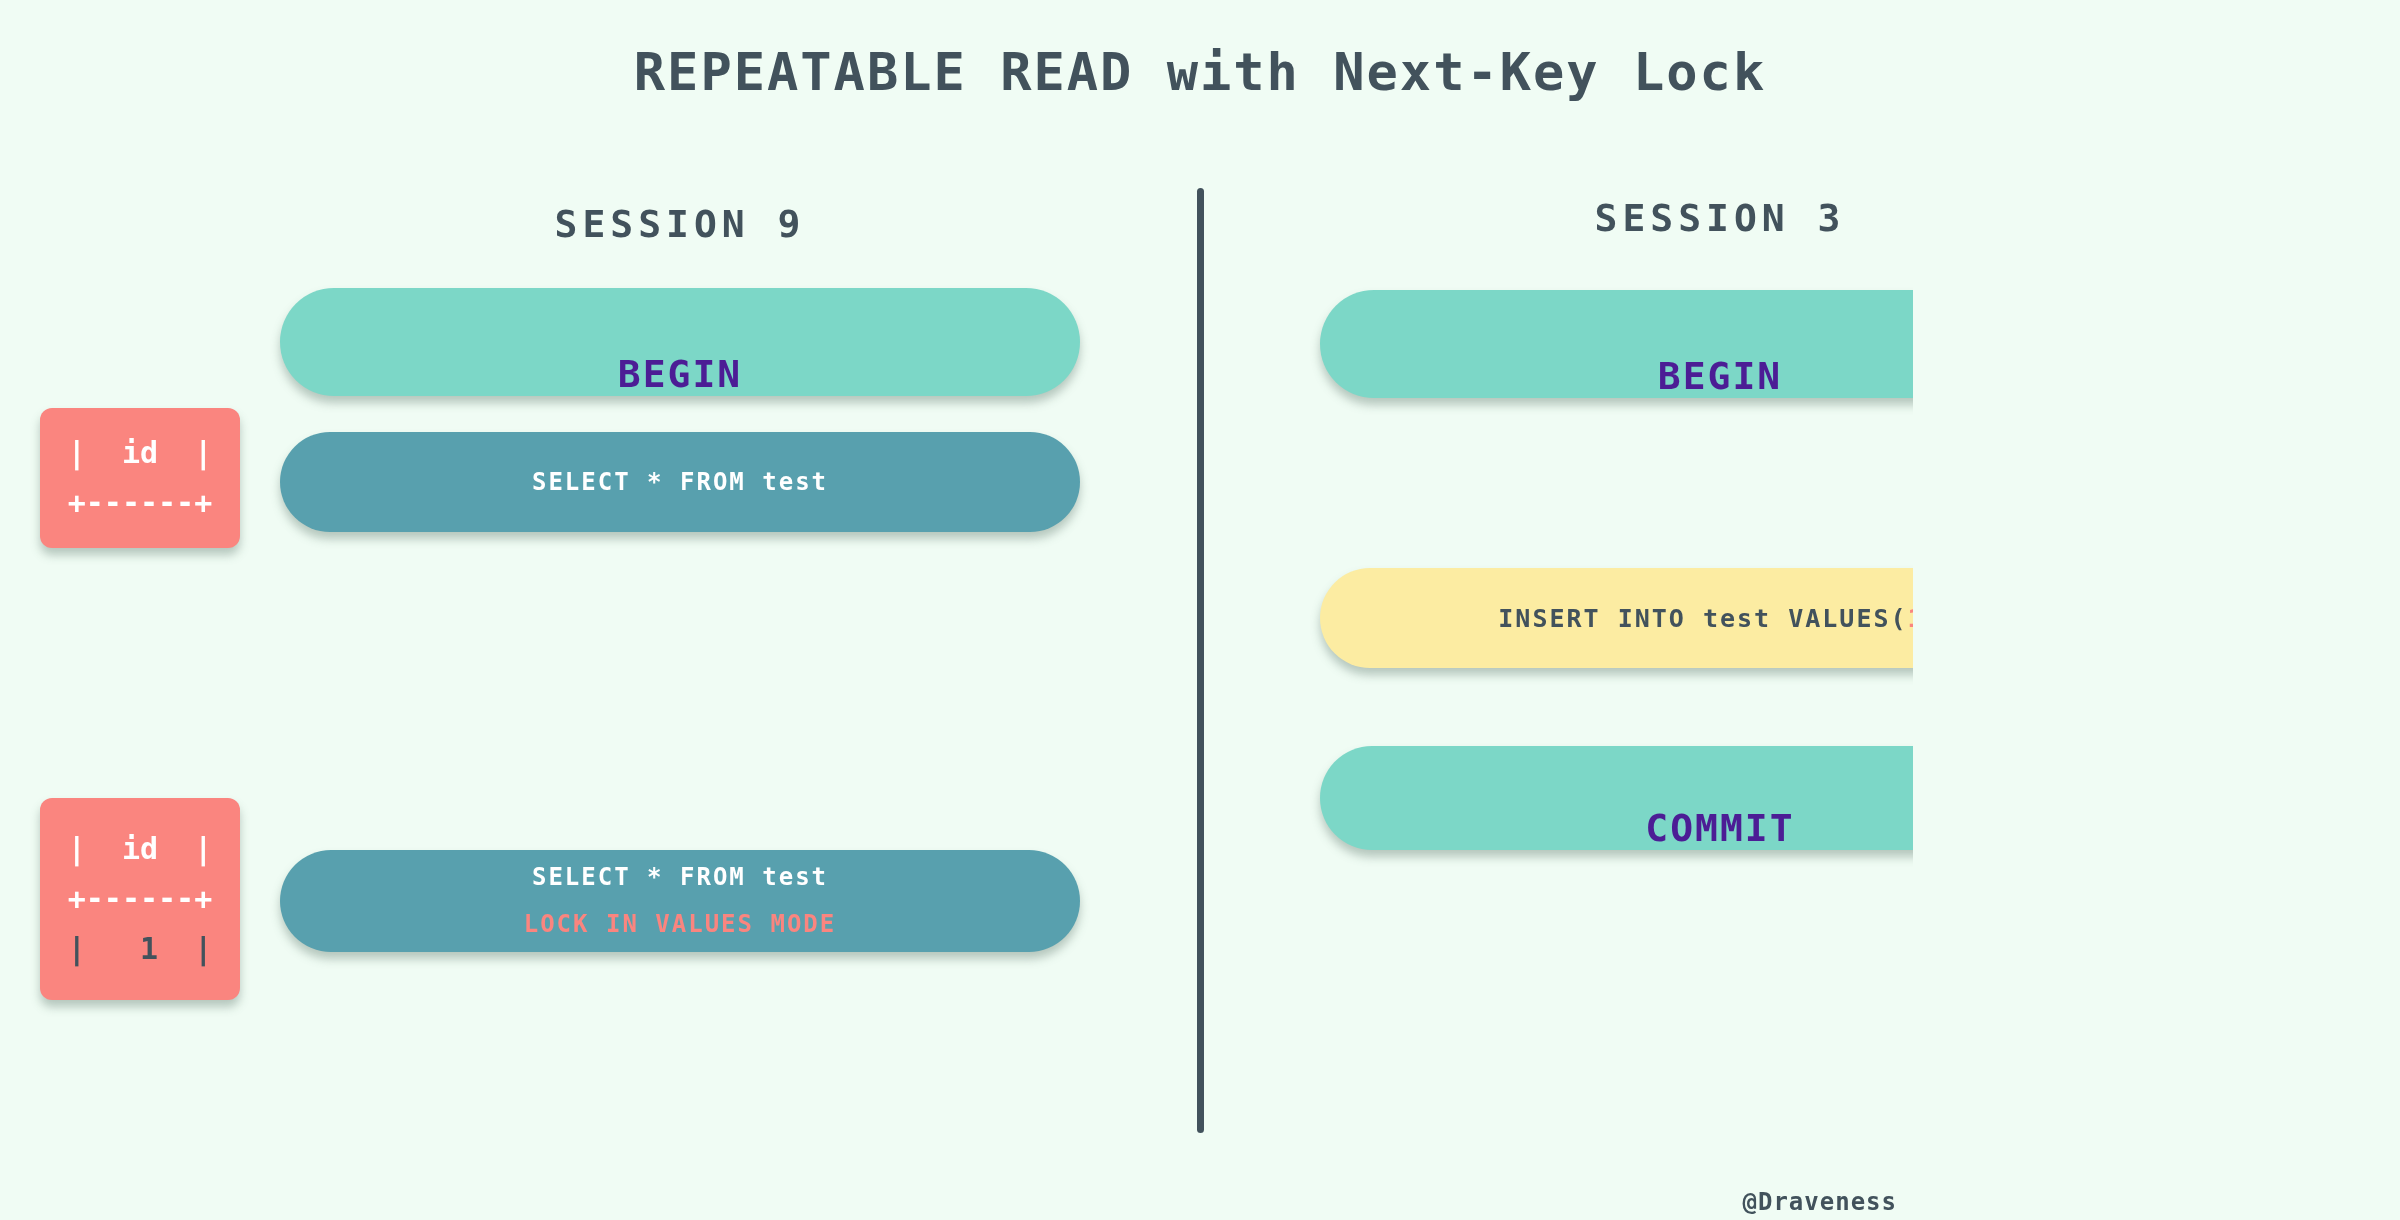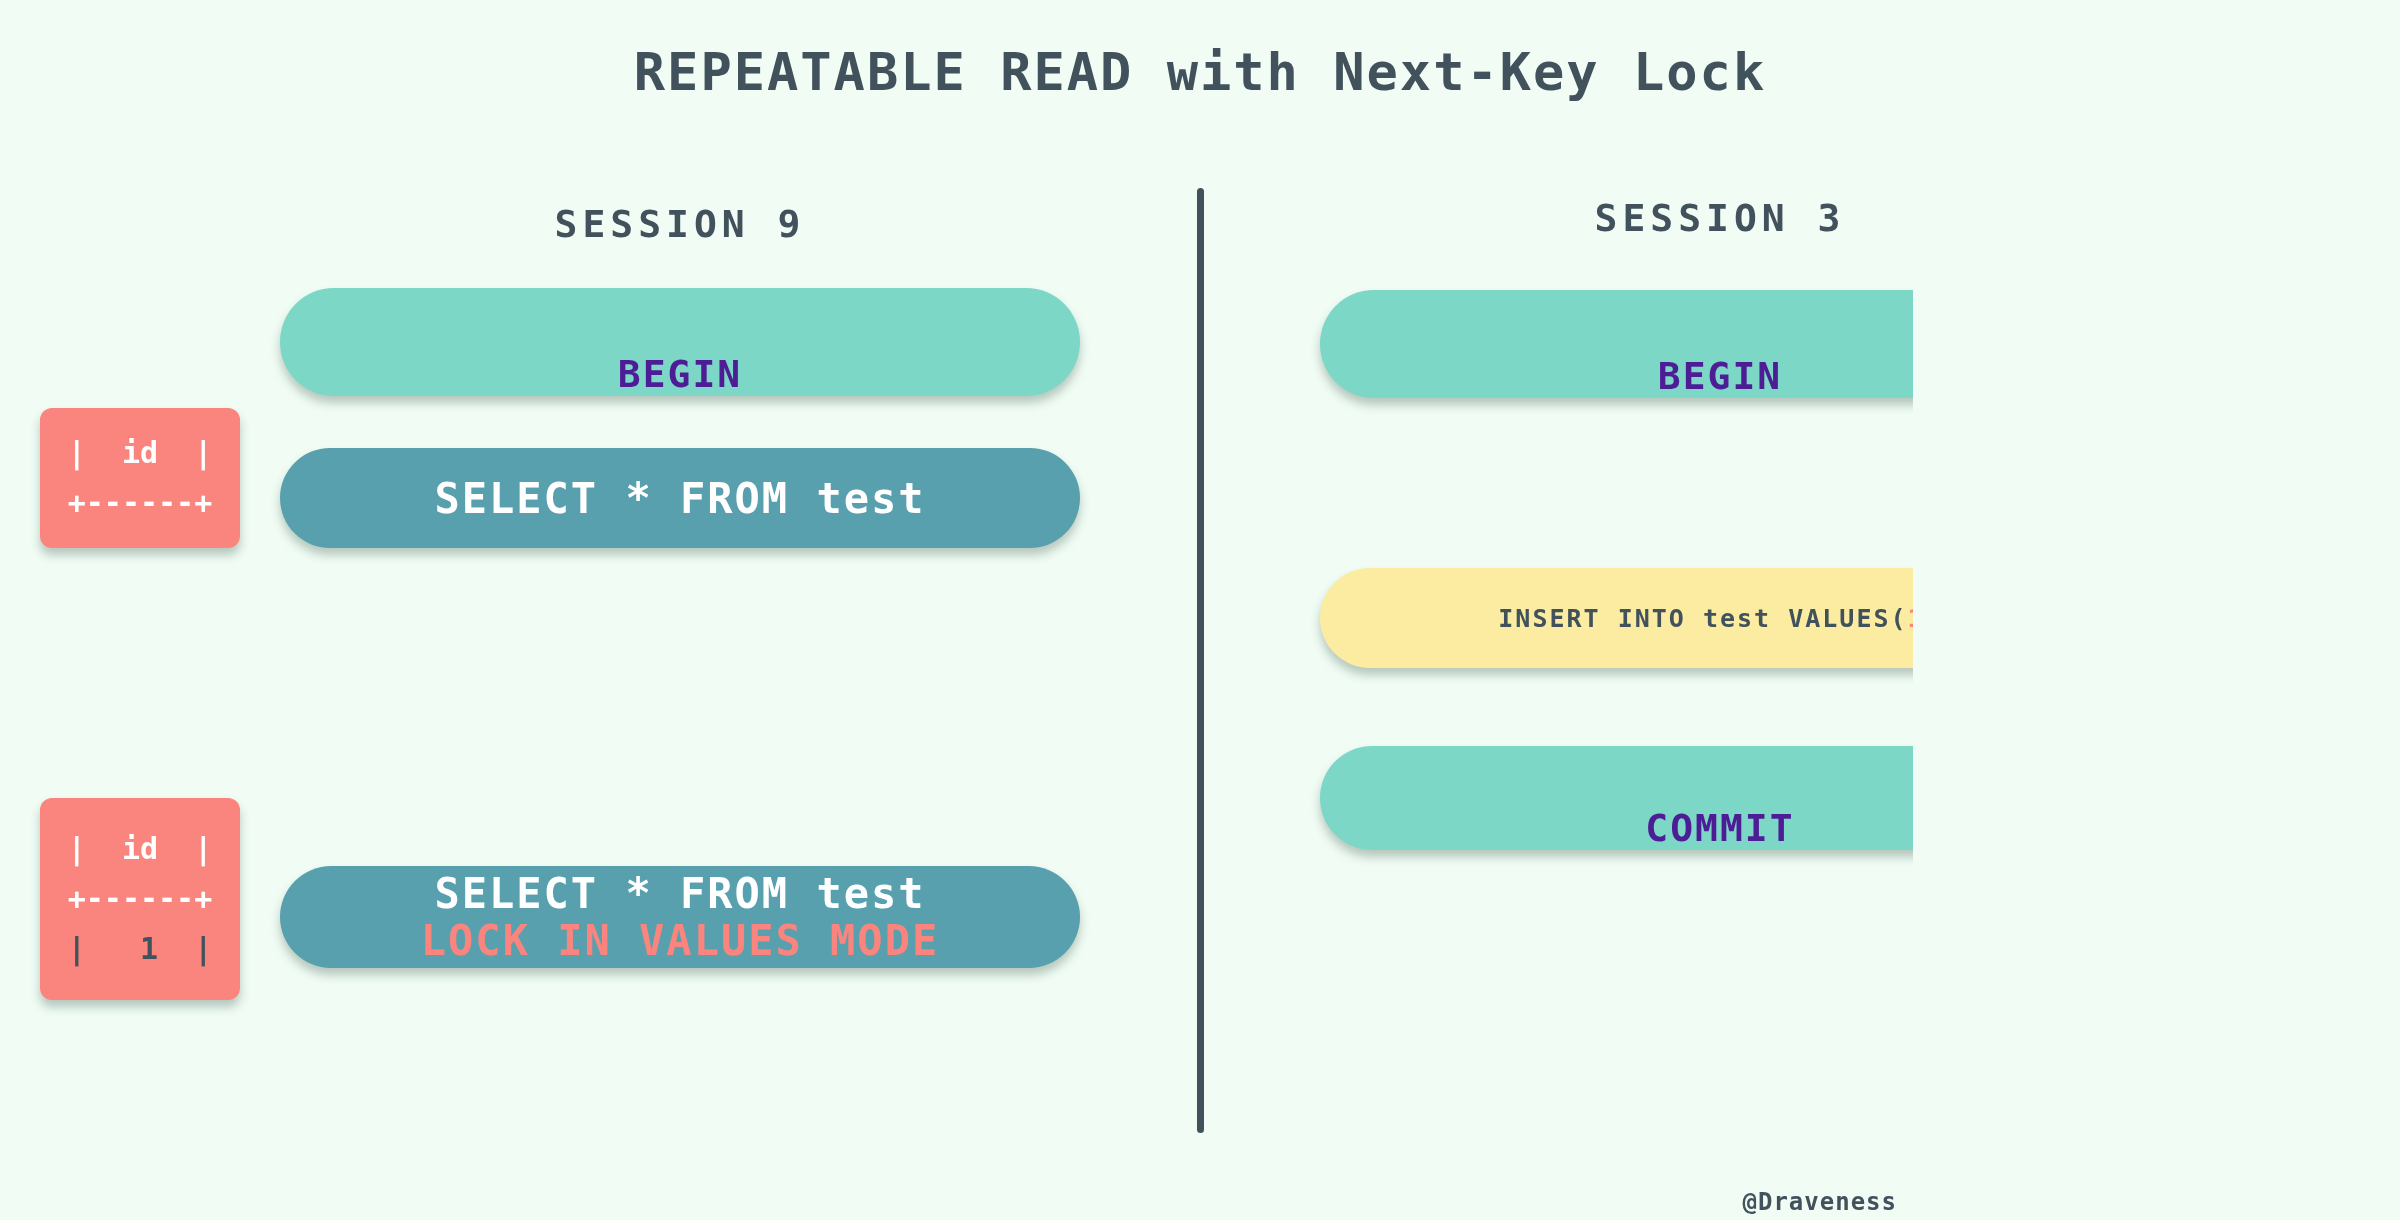--- a/index.html
+++ b/index.html
@@ -20,21 +20,21 @@
   .s2{left:1320px;top:196px;}
 
   .divider{position:absolute;left:1197px;top:188px;width:7px;height:945px;
            background:var(--ink);border-radius:4px;}
 
   .pill{position:absolute;width:800px;display:flex;flex-direction:column;
         align-items:center;justify-content:center;font-weight:bold;
         border-radius:54px;box-shadow:0 7px 10px rgba(110,135,125,0.45);
         letter-spacing:2px;text-align:center;}
   .teal{background:var(--teal);color:#4c1d95;font-size:38px;justify-content:flex-end;}
-  .darkteal{background:var(--tealdark);color:#ffffff;font-size:42px;margin-top:16px;}
+  .darkteal{background:var(--tealdark);color:#ffffff;font-size:24px;}
   .yellowpill{background:var(--yellow);color:var(--ink);font-size:25px;}
 
   .begin1{left:280px;top:288px;height:108px;}
   .select1{left:280px;top:432px;height:100px;}
   .select2{left:280px;top:850px;height:102px;}
   .select2 .line{line-height:47px;}
   .lock-line{color:var(--salmon);}
   .begin2{left:1320px;top:290px;height:108px;}
   .insert{left:1320px;top:568px;height:100px;}
   .commit{left:1320px;top:710px;height:104px;font-size:38px;margin-top:36px;}

